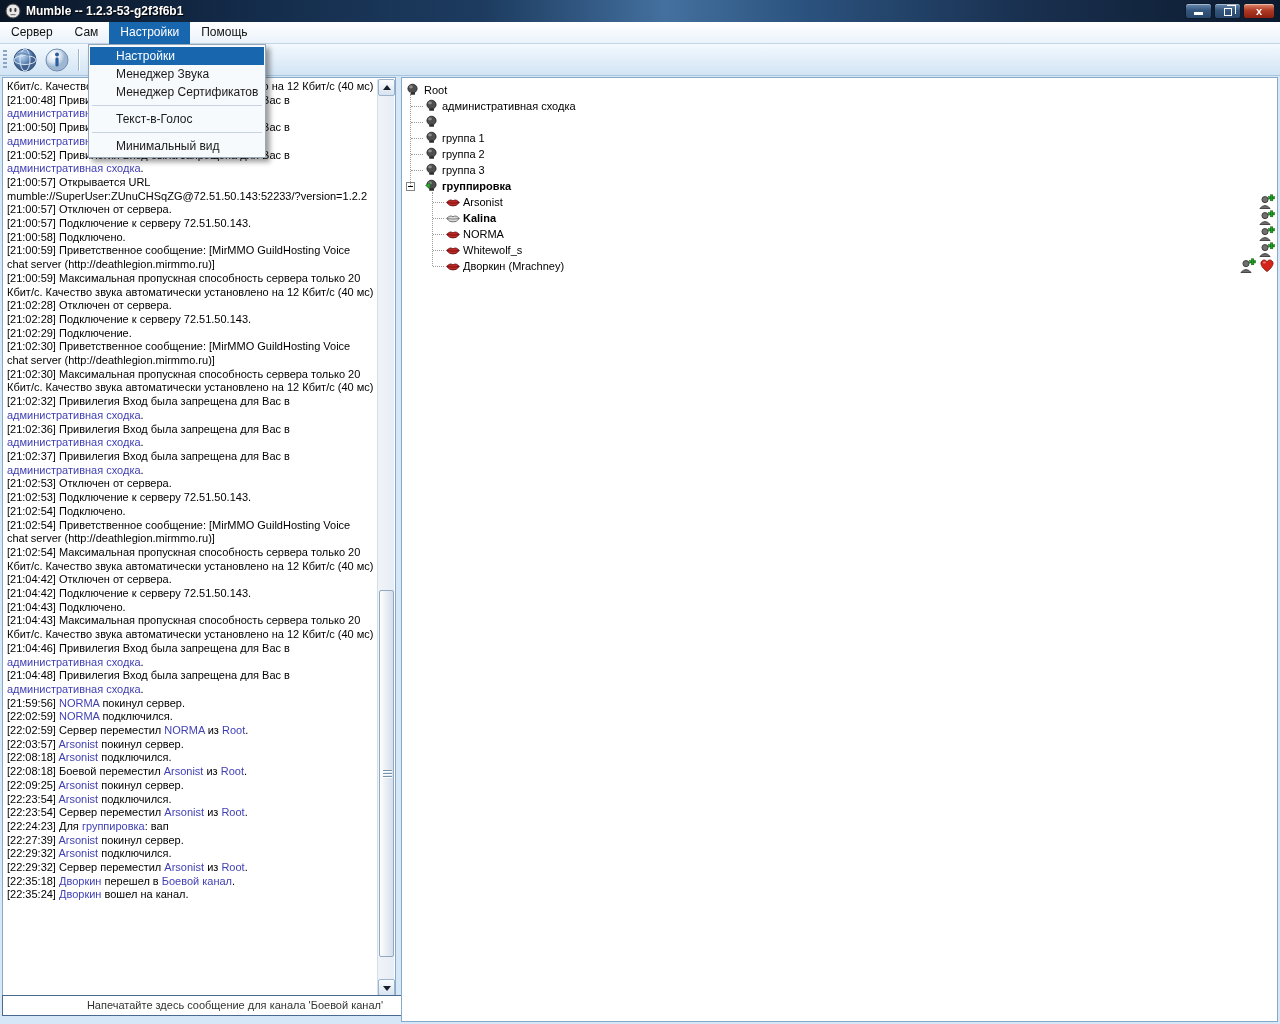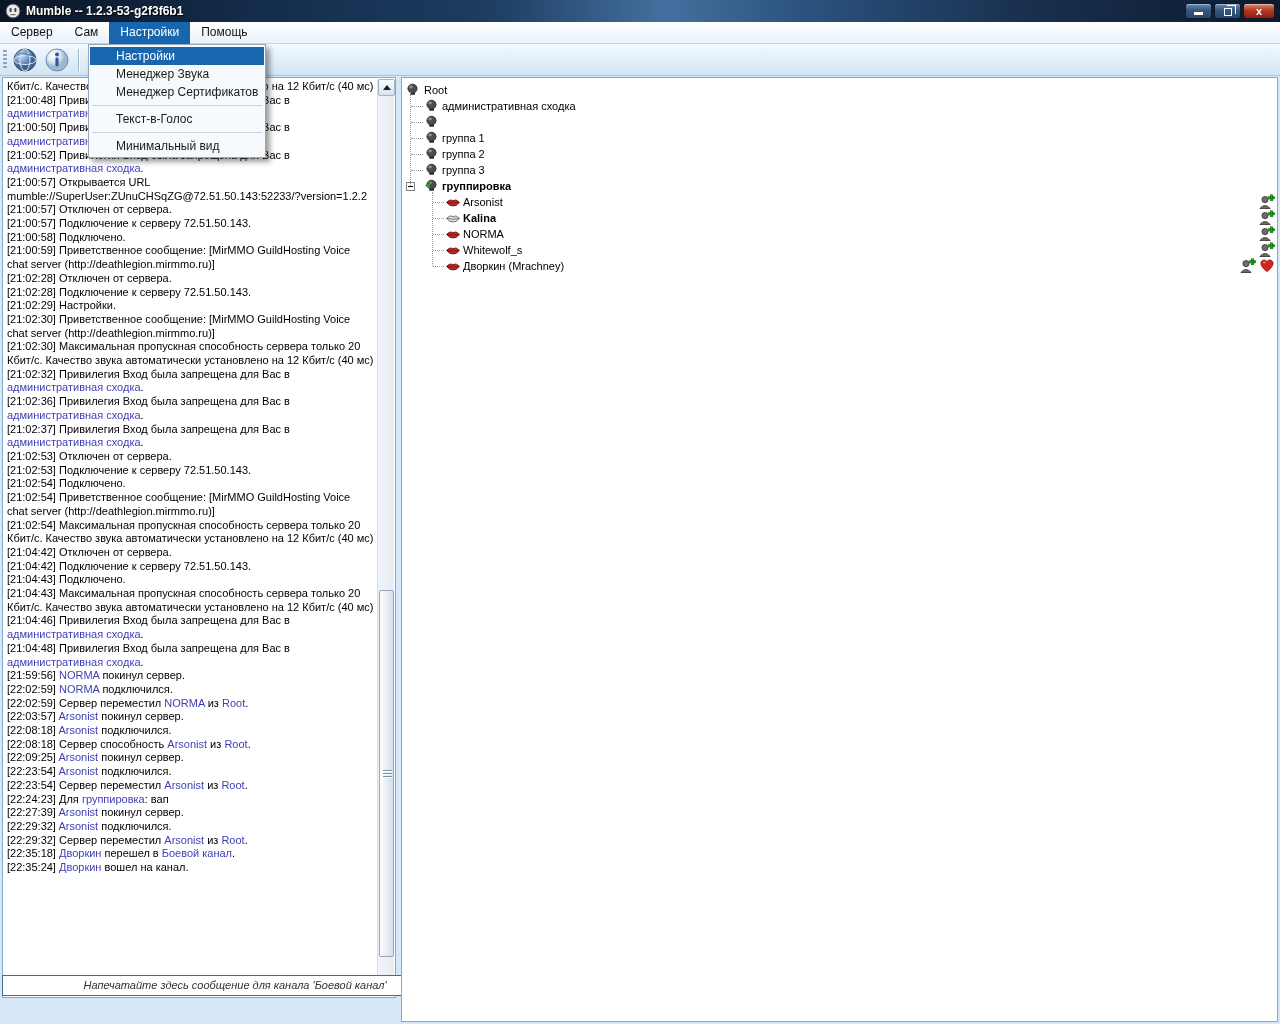--- a/index.html
+++ b/index.html
@@ -75,22 +75,22 @@
   .sb-btn.up { top:0; } .sb-btn.down { bottom:0; }
   .arrow { position:absolute; left:4px; width:0; height:0; border-left:4px solid transparent; border-right:4px solid transparent; }
   .arrow.up { top:5px; border-bottom:5px solid #16202c; }
   .arrow.down { top:6px; border-top:5px solid #16202c; }
   .sb-thumb { position:absolute; left:1px; width:15px; top:511px; height:367px;
     background:linear-gradient(90deg,#fdfefe,#d4deea); border:1px solid #93a8c0; border-radius:2px; }
   .sb-grip { position:absolute; left:3px; top:50%; margin-top:-4px; width:9px; height:8px;
     background-image:repeating-linear-gradient(180deg,#7a93ad 0 1px,#fff 1px 2px,transparent 2px 3px); }
   
   .chat-input {
-    position:absolute; left:2px; top:975px; width:466px; height:21px;
-    background:#fff; border:1px solid #49698e; font-size:11px; font-style:italic;
+    position:absolute; left:2px; top:995px; width:466px; height:21px;
+    background:#fff; border:1px solid #49698e; font-size:11px; 
     color:#333; text-align:center; line-height:19px;
   }
   
   .tree-pane {
     position:absolute; left:401px; top:77px; width:877px; height:945px;
     background:#fff; border:1px solid #86a9c9; font-size:11px; color:#000;
     padding-top:4px; overflow:hidden;
   }
   .trow { position:relative; height:16px; line-height:16px; white-space:nowrap; }
   .trow .cicon { position:absolute; top:1px; width:13px; height:13px; }
@@ -182,23 +182,24 @@
   <div class="log" id="log">
       <div class="log-entry"><span>Кбит/с. Качество звука автоматически установлено на 12 Кбит/с (40 мс)</span></div>
       <div class="log-entry"><span>[21:00:48] Привилегия Вход была запрещена для Вас в </span><span class="log-link">административная сходка</span><span>.</span></div>
       <div class="log-entry"><span>[21:00:50] Привилегия Вход была запрещена для Вас в </span><span class="log-link">административная сходка</span><span>.</span></div>
       <div class="log-entry"><span>[21:00:52] Привилегия Вход была запрещена для Вас в </span><span class="log-link">административная сходка</span><span>.</span></div>
       <div class="log-entry"><span>[21:00:57] Открывается URL mumble://SuperUser:ZUnuCHSqZG@72.51.50.143:52233/?version=1.2.2</span></div>
       <div class="log-entry"><span>[21:00:57] Отключен от сервера.</span></div>
       <div class="log-entry"><span>[21:00:57] Подключение к серверу 72.51.50.143.</span></div>
       <div class="log-entry"><span>[21:00:58] Подключено.</span></div>
       <div class="log-entry"><span>[21:00:59] Приветственное сообщение: [MirMMO GuildHosting Voice chat server (http://deathlegion.mirmmo.ru)]</span></div>
+      <div class="log-entry"><span>[21:00:59] Максимальная пропускная способность сервера только 20 Кбит/с. Качество звука автоматически установлено на 12 Кбит/с (40 мс)</span></div>
       <div class="log-entry"><span>[21:02:28] Отключен от сервера.</span></div>
       <div class="log-entry"><span>[21:02:28] Подключение к серверу 72.51.50.143.</span></div>
-      <div class="log-entry"><span>[21:02:29] Настройки.</span></div>
+      <div class="log-entry"><span>[21:02:29] Подключение.</span></div>
       <div class="log-entry"><span>[21:02:30] Приветственное сообщение: [MirMMO GuildHosting Voice chat server (http://deathlegion.mirmmo.ru)]</span></div>
       <div class="log-entry"><span>[21:02:30] Максимальная пропускная способность сервера только 20 Кбит/с. Качество звука автоматически установлено на 12 Кбит/с (40 мс)</span></div>
       <div class="log-entry"><span>[21:02:32] Привилегия Вход была запрещена для Вас в </span><span class="log-link">административная сходка</span><span>.</span></div>
       <div class="log-entry"><span>[21:02:36] Привилегия Вход была запрещена для Вас в </span><span class="log-link">административная сходка</span><span>.</span></div>
       <div class="log-entry"><span>[21:02:37] Привилегия Вход была запрещена для Вас в </span><span class="log-link">административная сходка</span><span>.</span></div>
       <div class="log-entry"><span>[21:02:53] Отключен от сервера.</span></div>
       <div class="log-entry"><span>[21:02:53] Подключение к серверу 72.51.50.143.</span></div>
       <div class="log-entry"><span>[21:02:54] Подключено.</span></div>
       <div class="log-entry"><span>[21:02:54] Приветственное сообщение: [MirMMO GuildHosting Voice chat server (http://deathlegion.mirmmo.ru)]</span></div>
       <div class="log-entry"><span>[21:02:54] Максимальная пропускная способность сервера только 20 Кбит/с. Качество звука автоматически установлено на 12 Кбит/с (40 мс)</span></div>
@@ -206,21 +207,21 @@
       <div class="log-entry"><span>[21:04:42] Подключение к серверу 72.51.50.143.</span></div>
       <div class="log-entry"><span>[21:04:43] Подключено.</span></div>
       <div class="log-entry"><span>[21:04:43] Максимальная пропускная способность сервера только 20 Кбит/с. Качество звука автоматически установлено на 12 Кбит/с (40 мс)</span></div>
       <div class="log-entry"><span>[21:04:46] Привилегия Вход была запрещена для Вас в </span><span class="log-link">административная сходка</span><span>.</span></div>
       <div class="log-entry"><span>[21:04:48] Привилегия Вход была запрещена для Вас в </span><span class="log-link">административная сходка</span><span>.</span></div>
       <div class="log-entry"><span>[21:59:56] </span><span class="log-link">NORMA</span><span> покинул сервер.</span></div>
       <div class="log-entry"><span>[22:02:59] </span><span class="log-link">NORMA</span><span> подключился.</span></div>
       <div class="log-entry"><span>[22:02:59] Сервер переместил </span><span class="log-link">NORMA</span><span> из </span><span class="log-link">Root</span><span>.</span></div>
       <div class="log-entry"><span>[22:03:57] </span><span class="log-link">Arsonist</span><span> покинул сервер.</span></div>
       <div class="log-entry"><span>[22:08:18] </span><span class="log-link">Arsonist</span><span> подключился.</span></div>
-      <div class="log-entry"><span>[22:08:18] Сервер способность </span><span class="log-link">Arsonist</span><span> из </span><span class="log-link">Root</span><span>.</span></div>
+      <div class="log-entry"><span>[22:08:18] Боевой переместил </span><span class="log-link">Arsonist</span><span> из </span><span class="log-link">Root</span><span>.</span></div>
       <div class="log-entry"><span>[22:09:25] </span><span class="log-link">Arsonist</span><span> покинул сервер.</span></div>
       <div class="log-entry"><span>[22:23:54] </span><span class="log-link">Arsonist</span><span> подключился.</span></div>
       <div class="log-entry"><span>[22:23:54] Сервер переместил </span><span class="log-link">Arsonist</span><span> из </span><span class="log-link">Root</span><span>.</span></div>
       <div class="log-entry"><span>[22:24:23] Для </span><span class="log-link">группировка</span><span>: вап</span></div>
       <div class="log-entry"><span>[22:27:39] </span><span class="log-link">Arsonist</span><span> покинул сервер.</span></div>
       <div class="log-entry"><span>[22:29:32] </span><span class="log-link">Arsonist</span><span> подключился.</span></div>
       <div class="log-entry"><span>[22:29:32] Сервер переместил </span><span class="log-link">Arsonist</span><span> из </span><span class="log-link">Root</span><span>.</span></div>
       <div class="log-entry"><span>[22:35:18] </span><span class="log-link">Дворкин</span><span> перешел в </span><span class="log-link">Боевой канал</span><span>.</span></div>
       <div class="log-entry"><span>[22:35:24] </span><span class="log-link">Дворкин</span><span> вошел на канал.</span></div>
     </div>

